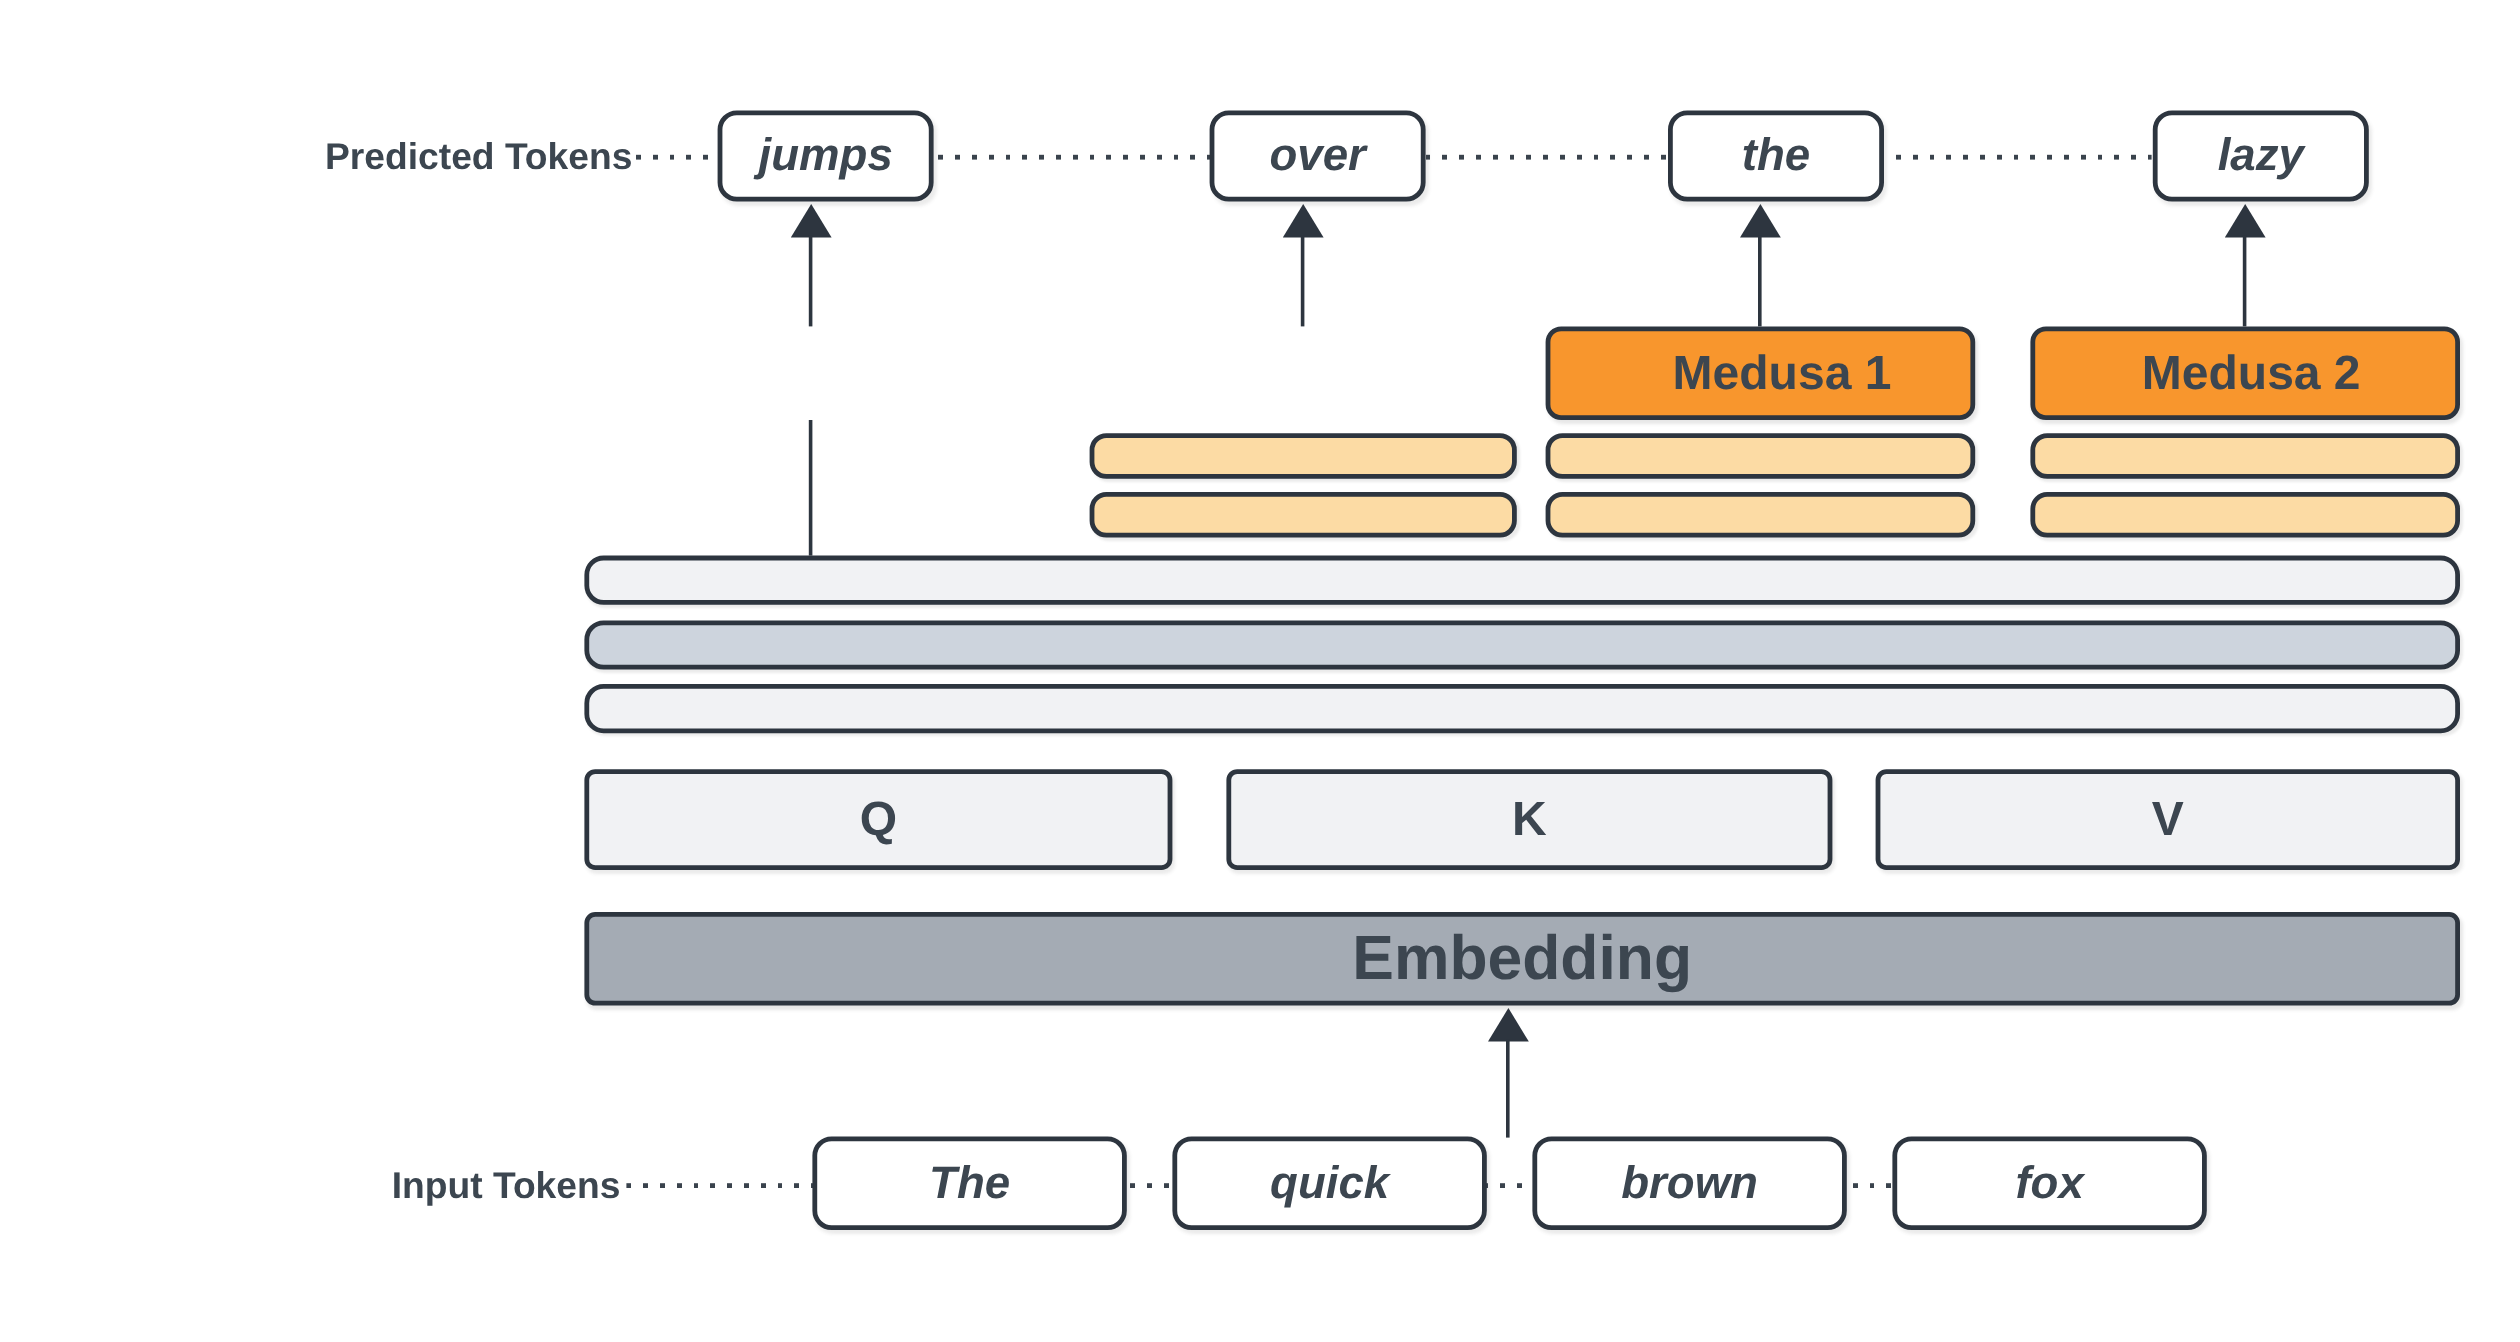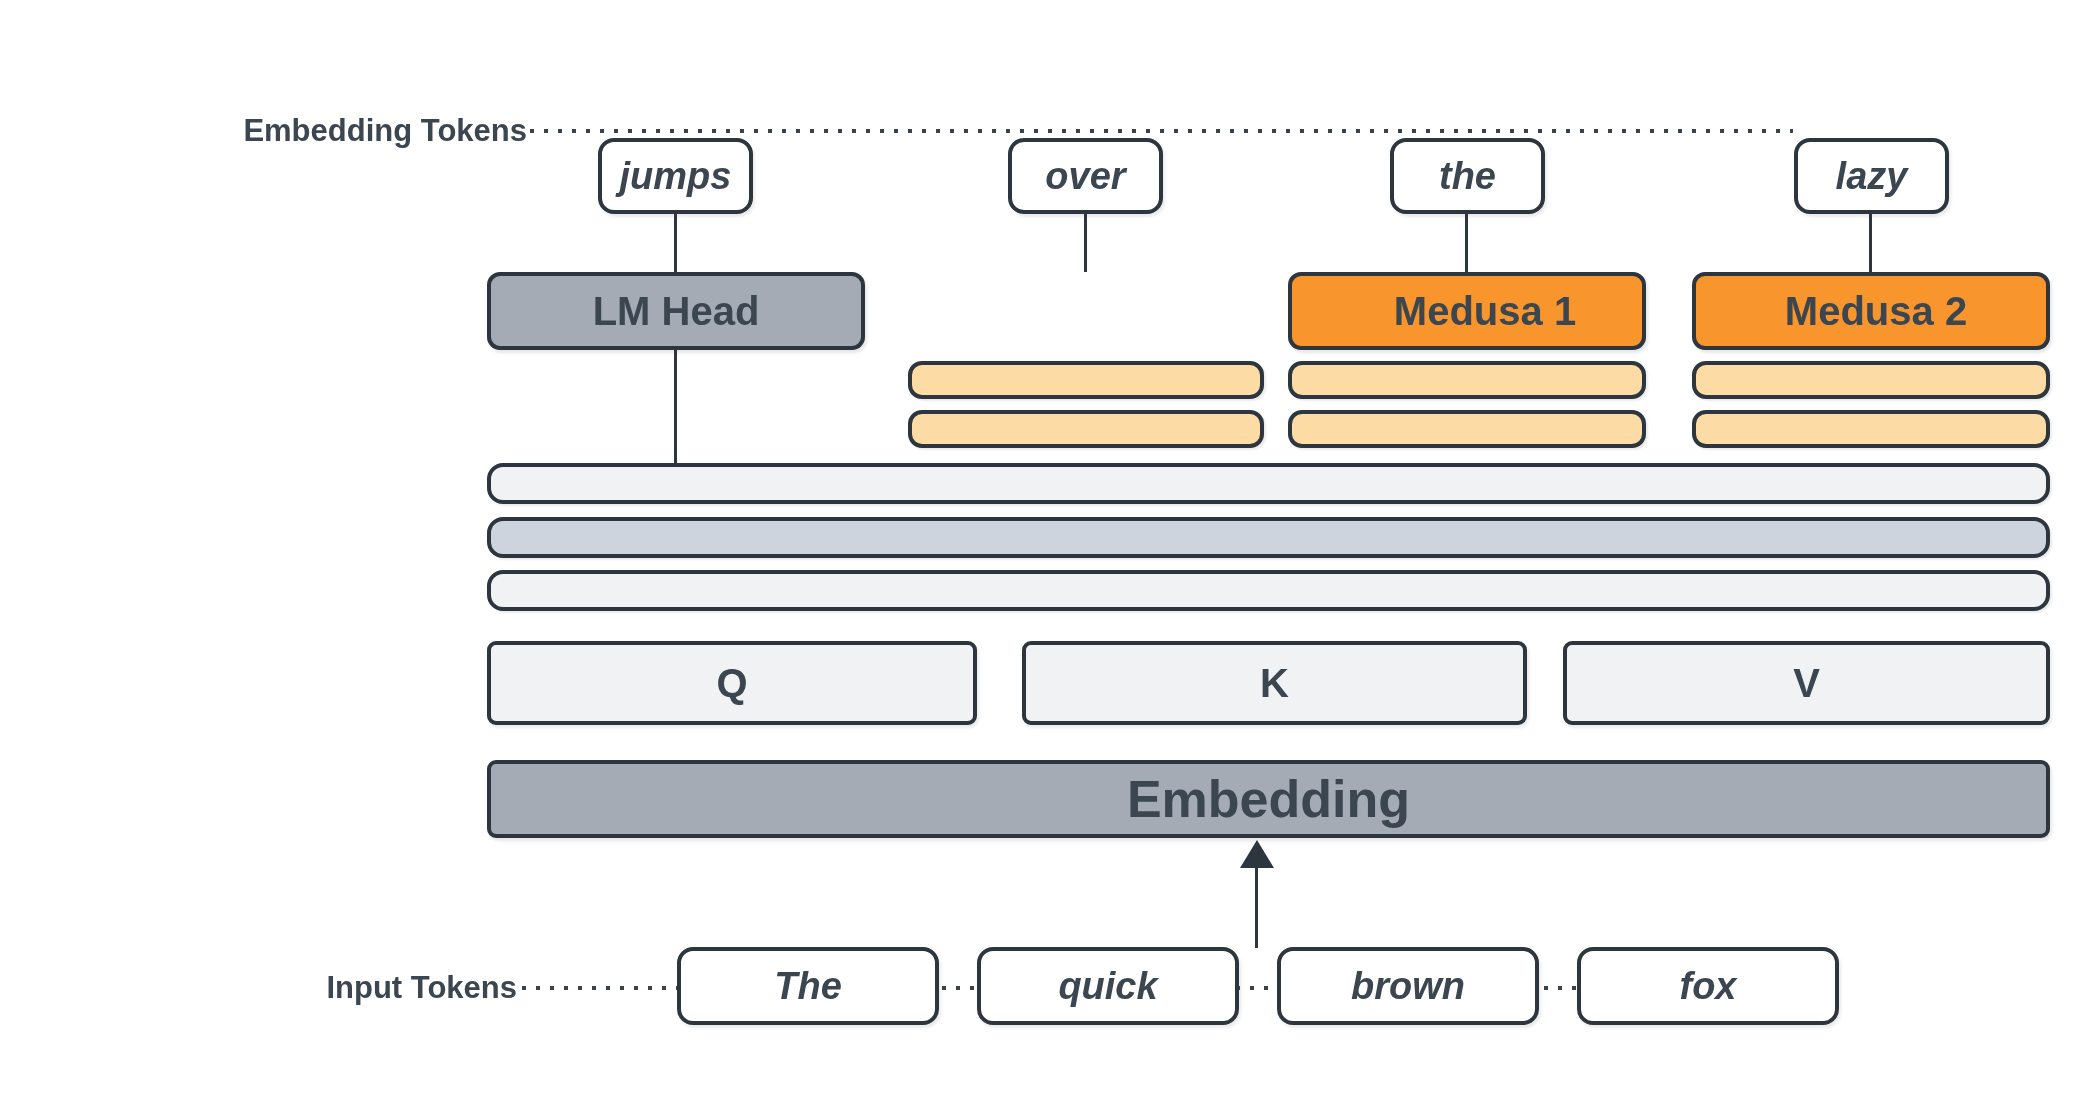--- a/index.html
+++ b/index.html
@@ -37,21 +37,21 @@
     border: 4px solid var(--ink);
     border-radius: 16px;
     color: var(--text);
     font-size: 38px;
     font-weight: 700;
     font-style: italic;
     text-align: center;
     z-index: 2;
     box-shadow: 2px 3px 3px rgba(60,60,60,0.10);
   }
-  .token-top    { top: 92px;  width: 155px; height: 76px; line-height: 68px; margin-top: 46px; }
+  .token-top    { top: 92px;  width: 180px; height: 76px; line-height: 68px; }
   .token-bottom { top: 947px; width: 262px; height: 78px; line-height: 70px; }
 
   
   .head-box {
     top: 272px;
     height: 78px;
     line-height: 70px;
     border: 4px solid var(--ink);
     border-radius: 13px;
     color: var(--text);
@@ -129,39 +129,38 @@
     border-right: 17px solid transparent;
     border-bottom: 28px solid var(--ink);
     z-index: 1;
   }
 </style>
 </head>
 <body>
 
 <div id="canvas">
 
-  <div class="abs side-label" style="left:220px; top:111px; width:307px;">Embedding Tokens</div>
+  <div class="abs side-label" style="left:220px; top:111px; width:307px;">Predicted Tokens</div>
 
   <div class="abs dotted" style="left:530px; top:129px; width:1263px;"></div>
 
   <div class="abs token-box token-top" style="left:598px;">jumps</div>
   <div class="abs token-box token-top" style="left:1008px;">over</div>
   <div class="abs token-box token-top" style="left:1390px;">the</div>
   <div class="abs token-box token-top" style="left:1794px;">lazy</div>
 
   <div class="abs arrowhead" style="left:659px;  top:170px;"></div>
   <div class="abs stem" style="left:674px;  top:196px; height:76px;"></div>
   <div class="abs arrowhead" style="left:1069px; top:170px;"></div>
   <div class="abs stem" style="left:1084px; top:196px; height:76px;"></div>
   <div class="abs arrowhead" style="left:1450px; top:170px;"></div>
   <div class="abs stem" style="left:1465px; top:196px; height:76px;"></div>
   <div class="abs arrowhead" style="left:1854px; top:170px;"></div>
   <div class="abs stem" style="left:1869px; top:196px; height:76px;"></div>
 
-  <div class="abs head-box head-gray" style="left:487px; width:378px;">LM Head</div>
   <div class="abs head-box head-orange" style="left:1288px; width:358px;padding-left:36px;">Medusa 1</div>
   <div class="abs head-box head-orange" style="left:1692px; width:358px;padding-left:10px;">Medusa 2</div>
 
   <div class="abs tan-bar" style="left:908px;  top:361px; width:356px;"></div>
   <div class="abs tan-bar" style="left:908px;  top:410px; width:356px;"></div>
   <div class="abs tan-bar" style="left:1288px; top:361px; width:358px;"></div>
   <div class="abs tan-bar" style="left:1288px; top:410px; width:358px;"></div>
   <div class="abs tan-bar" style="left:1692px; top:361px; width:358px;"></div>
   <div class="abs tan-bar" style="left:1692px; top:410px; width:358px;"></div>
 

